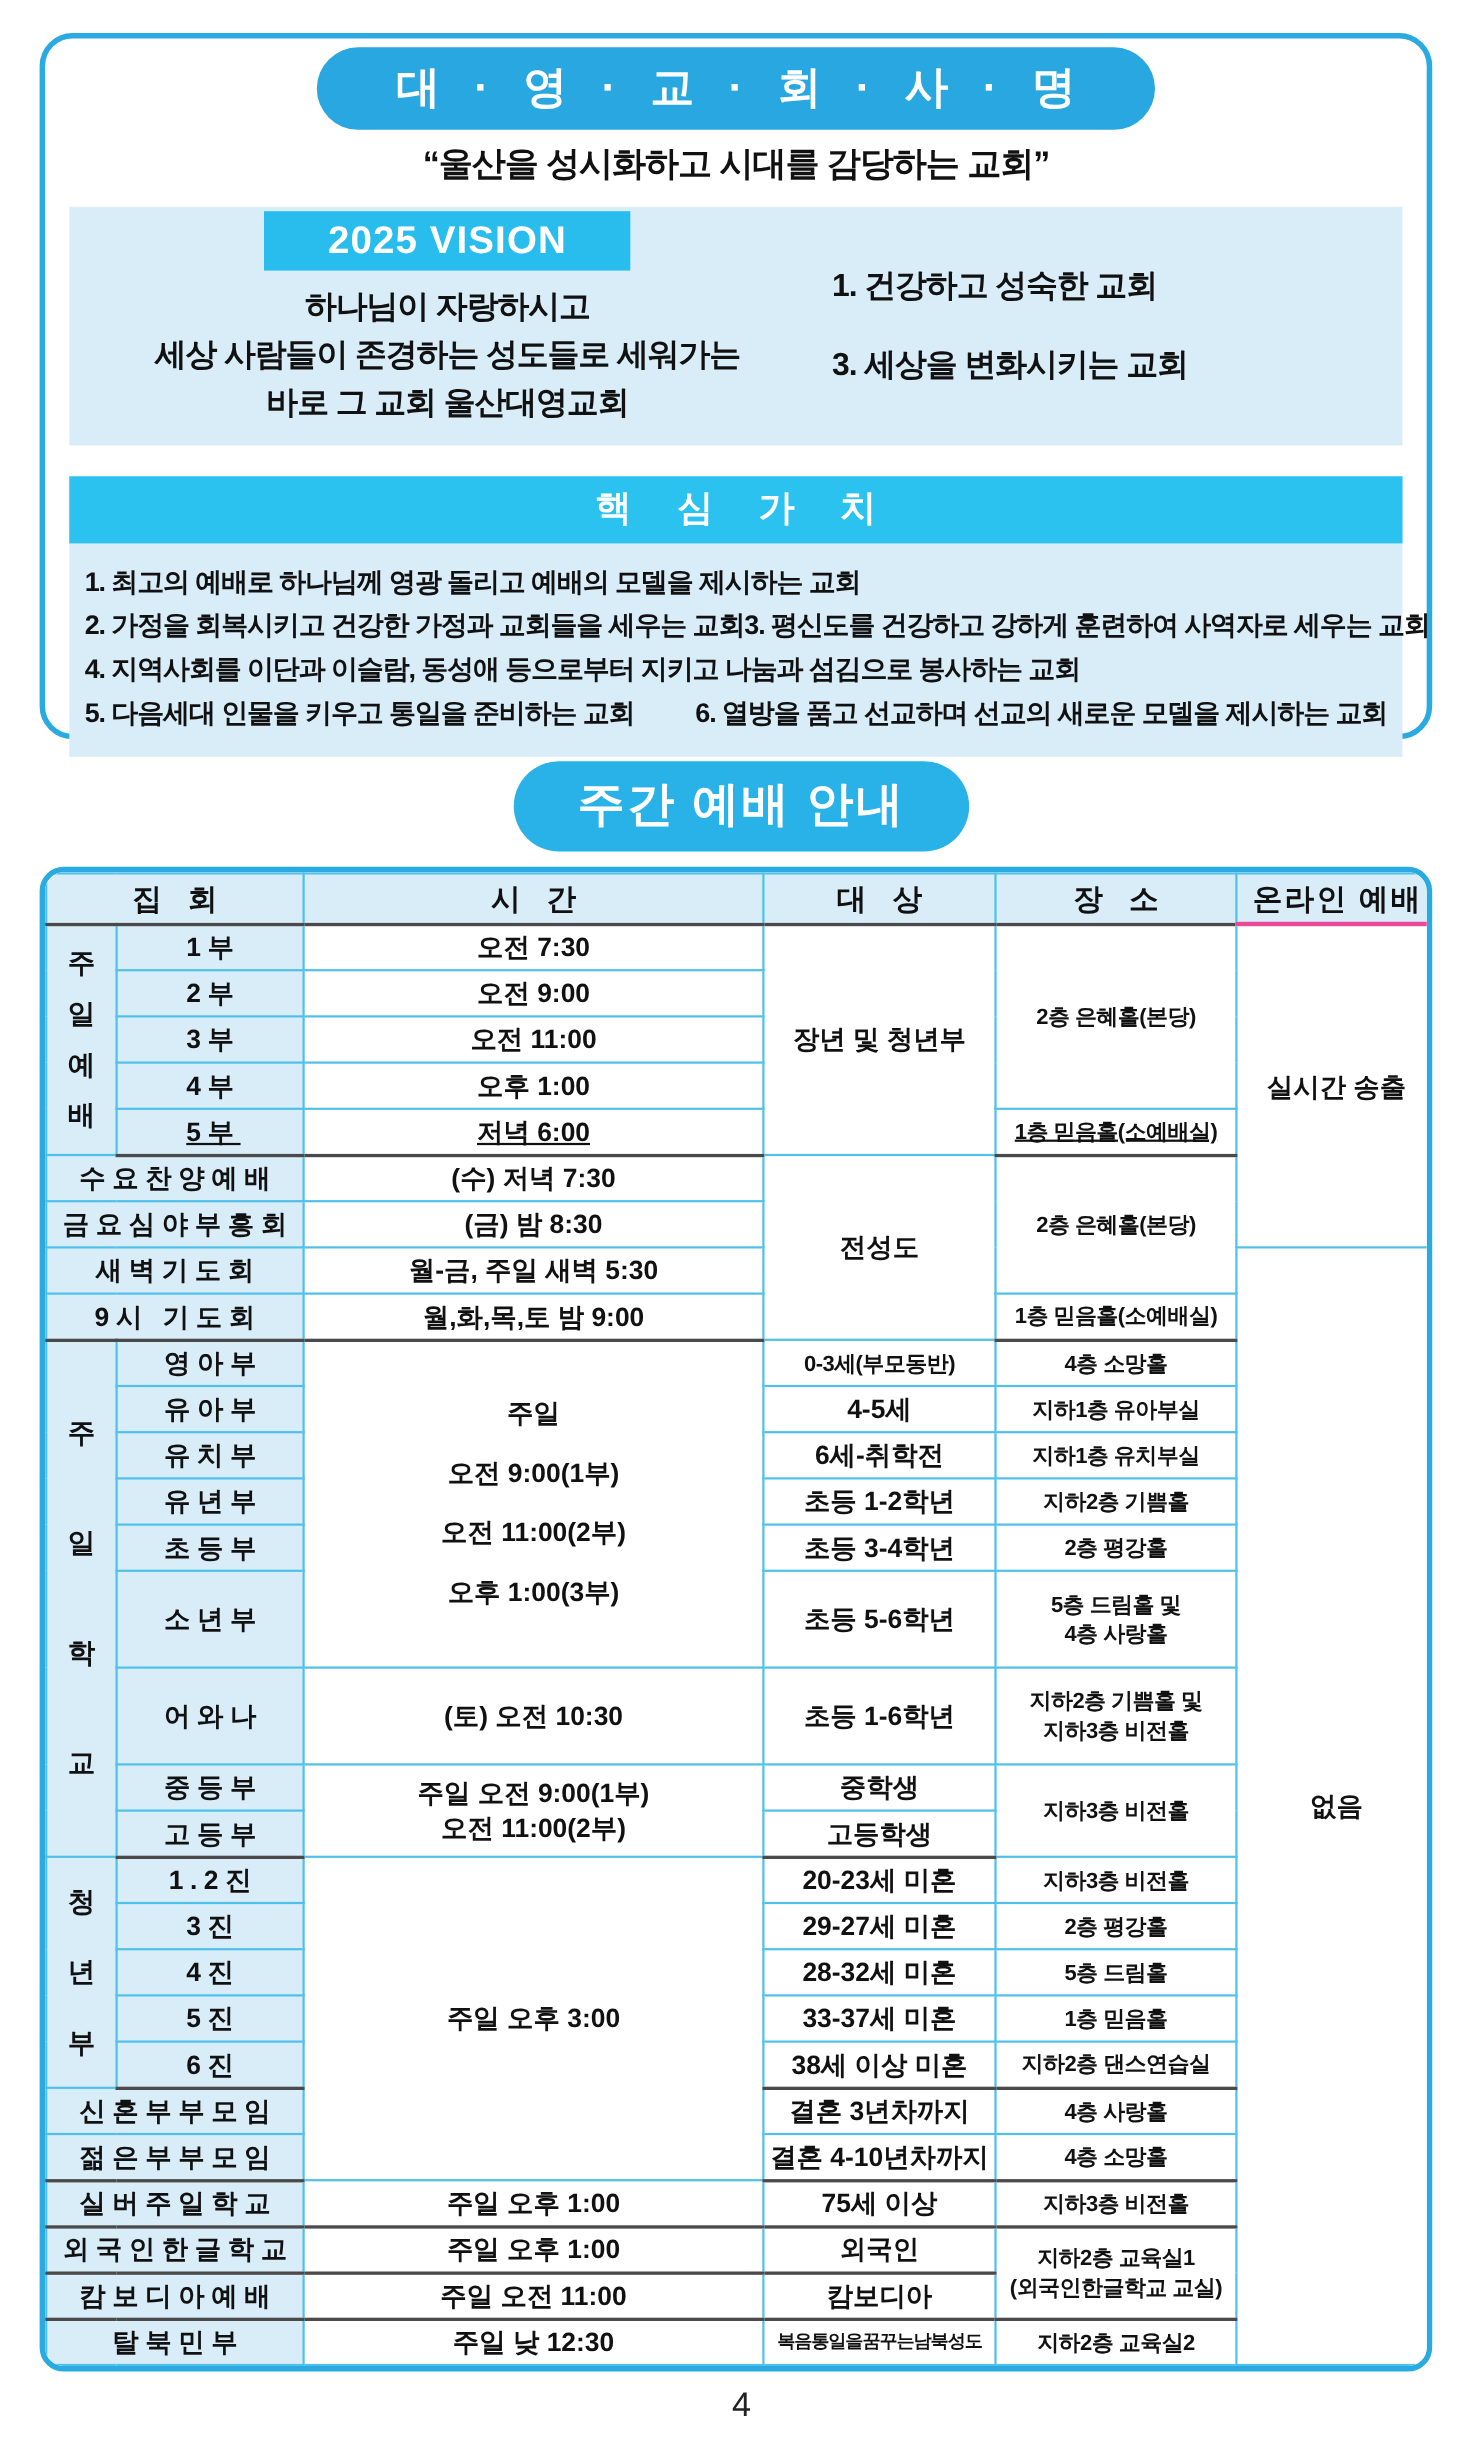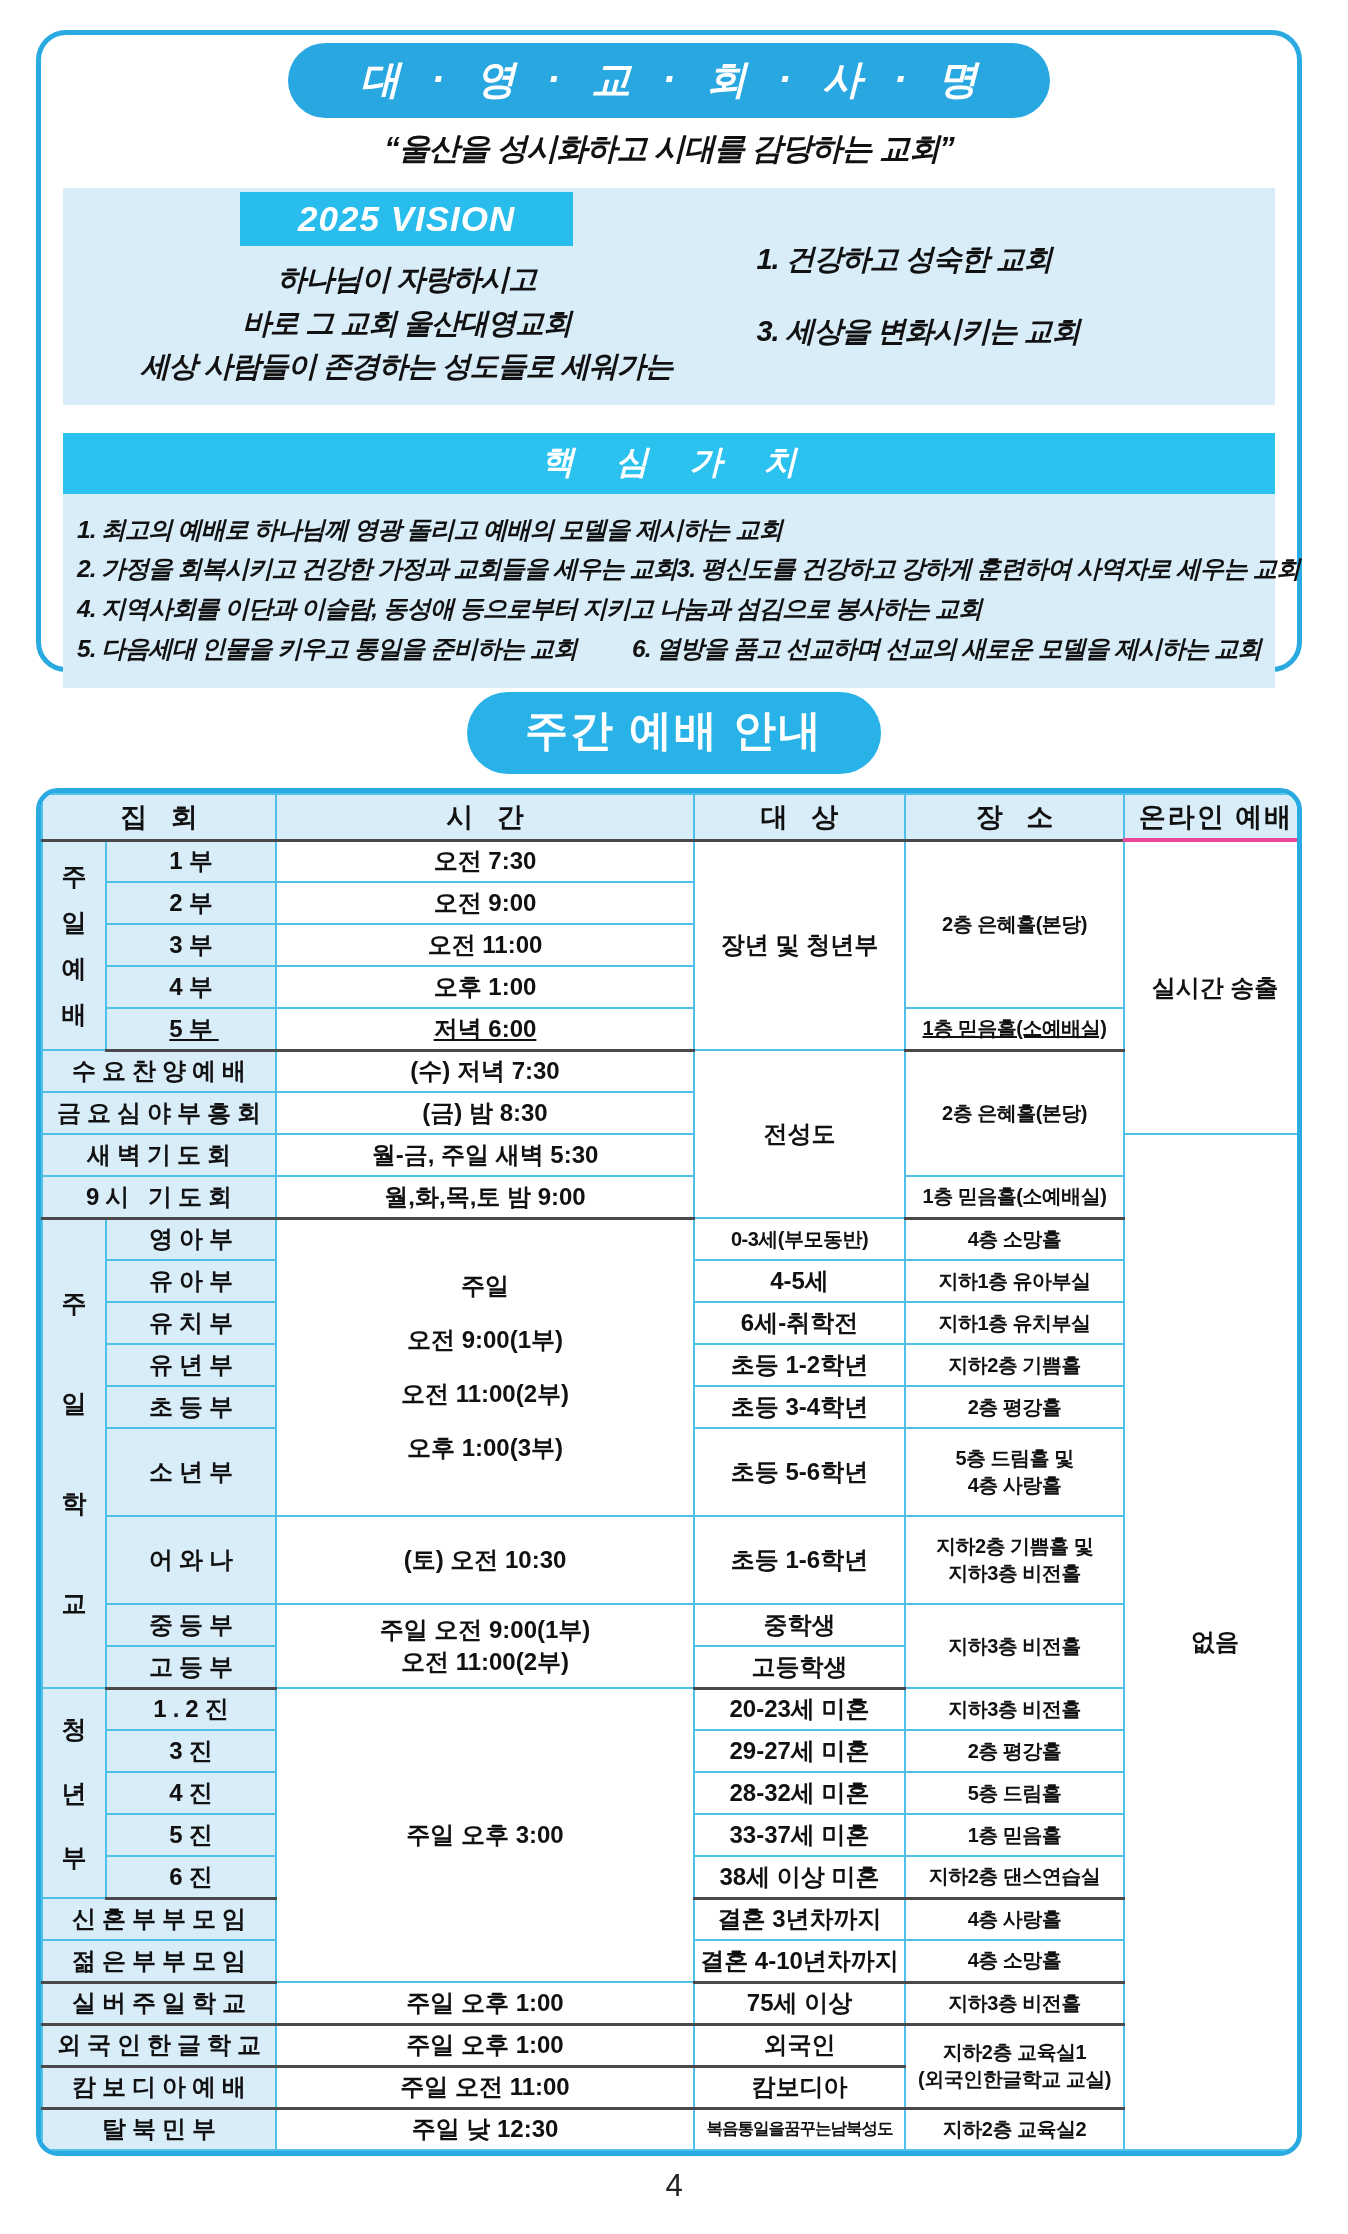--- a/index.html
+++ b/index.html
@@ -2,21 +2,21 @@
 <html><head>
 <meta charset="utf-8">
 <style>
   html,body{margin:0;padding:0;background:#fff;}
   .sheet{position:relative;width:1348px;height:2234px;background:#ffffff;
          font-family:"Liberation Sans","DejaVu Sans",sans-serif;color:#111;overflow:hidden;}
 
   
   .mission-box{position:absolute;left:36px;top:30px;width:1266px;height:642px;
     border:5px solid #29abe2;border-radius:30px;background:#fff;box-sizing:border-box;
-    padding:8px 22px;font-style:italic;}
+    padding:8px 22px;}
   .title-pill{width:fit-content;margin:0 auto;background:#29a7e0;color:#fff;
     font-size:40px;font-weight:bold;letter-spacing:10px;padding:9px 62px 11px;
     border-radius:44px;text-indent:10px;}
   .subtitle{text-align:center;font-size:31px;font-weight:bold;margin-top:10px;letter-spacing:-1px;}
   .vision-panel{margin-top:18px;background:#d9edf9;display:flex;padding-bottom:16px;}
   .vision-left{width:57%;text-align:center;}
   .vision-badge{width:fit-content;margin:4px auto;background:#29bdee;color:#fff;
     font-size:35px;font-weight:bold;padding:7px 58px;letter-spacing:1px;}
   .vision-lines{margin-top:12px;font-size:29px;font-weight:bold;line-height:1.5;letter-spacing:-1px;}
   .vision-lines span{display:block;}
@@ -58,22 +58,22 @@
 
   <div class="mission-box">
     <div class="title-pill">대 · 영 · 교 · 회 · 사 · 명</div>
     <div class="subtitle">“울산을 성시화하고 시대를 감당하는 교회”</div>
 
     <div class="vision-panel">
       <div class="vision-left">
         <div class="vision-badge">2025 VISION</div>
         <div class="vision-lines">
           <span>하나님이 자랑하시고</span>
+          <span>세상 사람들이 존경하는 성도들로 세워가는</span>
           <span>바로 그 교회 울산대영교회</span>
-          <span>세상 사람들이 존경하는 성도들로 세워가는</span>
         </div>
       </div>
       <div class="vision-right">
         <span>1. 건강하고 성숙한 교회</span>
         <span>3. 세상을 변화시키는 교회</span>
       </div>
     </div>
 
     <div class="core-panel">
       <div class="core-band">핵 심 가 치</div>

